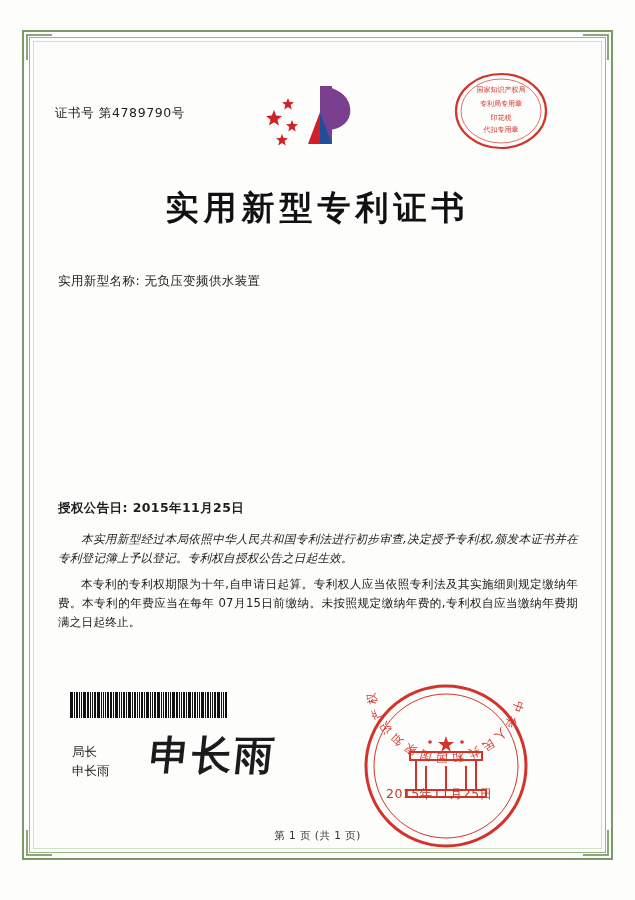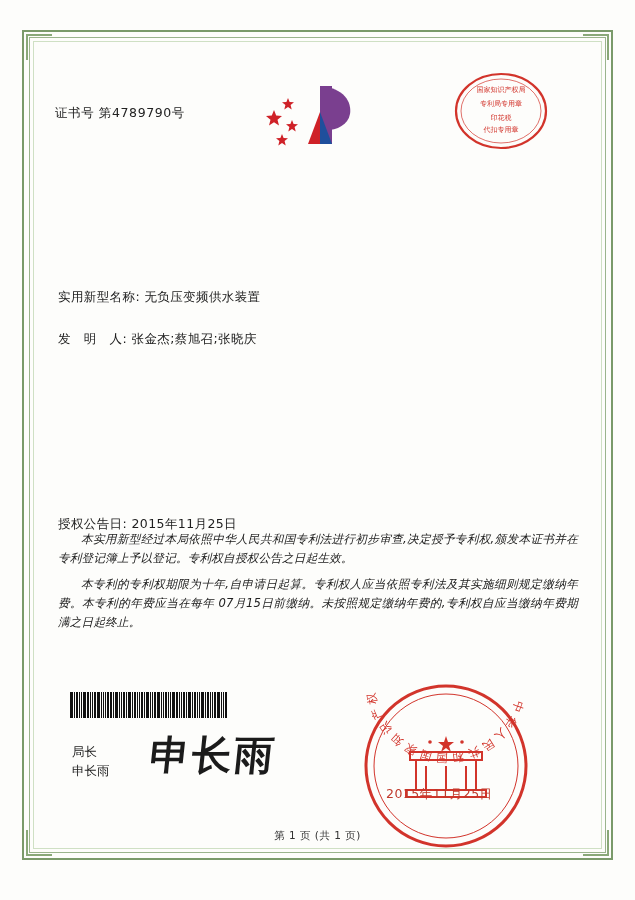--- a/index.html
+++ b/index.html
@@ -96,43 +96,43 @@
   
   .field {
     position: absolute;
     left: 58px;
     font-size: 12.5px;
     color: #1d1d1d;
     letter-spacing: 0.4px;
     white-space: nowrap;
   }
   .field .lbl { display: inline-block; }
-  .field .val { display: inline-block; margin-top: 16px; }
+  .field .val { display: inline-block; }
 
   #f1 { top: 273px; }
   #f2 { top: 315px; }
   #f3 { top: 358px; }
   #f4 { top: 406px; }
   #f5 { top: 457px; }
-  #f6 { top: 500px; }
+  #f6 { top: 500px; font-weight: bold; }
 
   
   .para {
     position: absolute;
     left: 58px;
     width: 520px;
     font-size: 11.6px;
     line-height: 1.62;
     text-align: justify;
     text-indent: 23px;
     color: #202020;
     letter-spacing: 0.2px;
   }
   #p1 { top: 530px; font-style: italic; }
-  #p2 { top: 575px; font-style: italic; }
+  #p2 { top: 575px; }
   #p3 { top: 637px; }
 
   
   .barcode {
     position: absolute;
     left: 70px; top: 692px;
     width: 175px; height: 26px;
     display: flex;
     align-items: flex-end;
   }
@@ -225,28 +225,25 @@
     <svg viewBox="0 0 98 98" width="98" height="98">
       <ellipse cx="49" cy="49" rx="45" ry="37" fill="none" stroke="#d2342b" stroke-width="2.2"></ellipse>
       <ellipse cx="49" cy="49" rx="40" ry="32" fill="none" stroke="#d2342b" stroke-width="0.7"></ellipse>
       <text x="49" y="30" font-size="7" fill="#d2342b" text-anchor="middle" font-family="DejaVu Sans, sans-serif">国家知识产权局</text>
       <text x="49" y="44" font-size="7" fill="#d2342b" text-anchor="middle" font-family="DejaVu Sans, sans-serif">专利局专用章</text>
       <text x="49" y="58" font-size="7" fill="#d2342b" text-anchor="middle" font-family="DejaVu Sans, sans-serif">印花税</text>
       <text x="49" y="70" font-size="7" fill="#d2342b" text-anchor="middle" font-family="DejaVu Sans, sans-serif">代扣专用章</text>
     </svg>
   </div>
 
+  <div class="doc-title">实用新型专利证书</div>
 
   <div class="field" id="f1">
     <span class="lbl">实用新型名称:</span>
     <span class="val">无负压变频供水装置</span>
-  </div>
-  <div class="field" id="f2">
-    <span class="lbl">发　明　人:</span>
-    <span class="val">张金杰;蔡旭召;张晓庆</span>
   </div>
   <div class="field" id="f6">
     <span class="lbl">授权公告日:</span>
     <span class="val">2015年11月25日</span>
   </div>
 
   <div class="para" id="p1">本实用新型经过本局依照中华人民共和国专利法进行初步审查,决定授予专利权,颁发本证书并在专利登记簿上予以登记。专利权自授权公告之日起生效。</div>
   <div class="para" id="p2">本专利的专利权期限为十年,自申请日起算。专利权人应当依照专利法及其实施细则规定缴纳年费。本专利的年费应当在每年 07月15日前缴纳。未按照规定缴纳年费的,专利权自应当缴纳年费期满之日起终止。</div>
 
   <div class="barcode">

